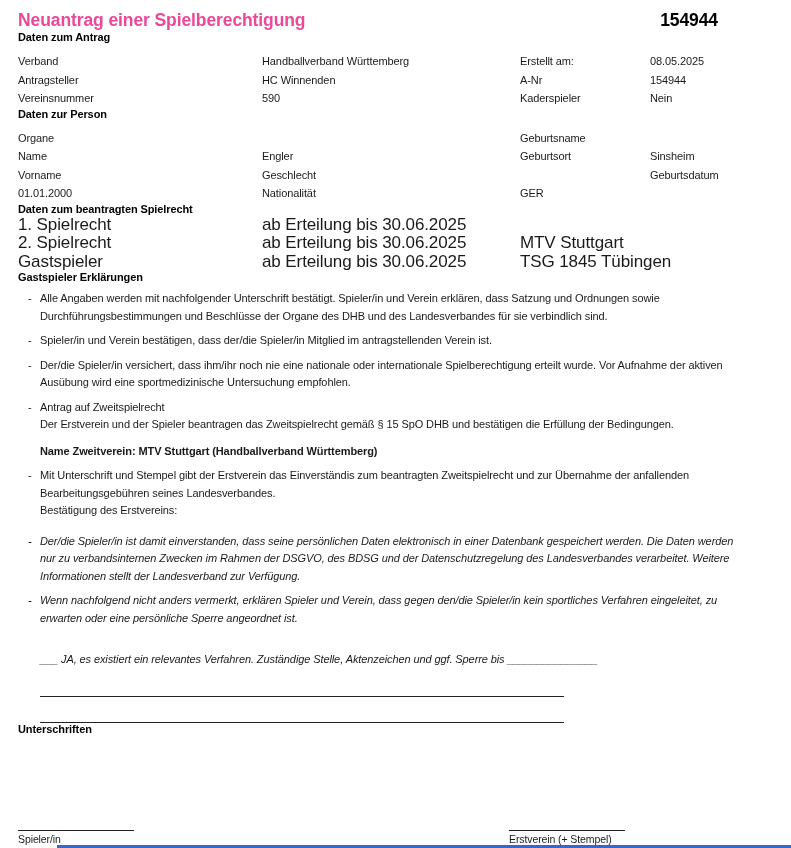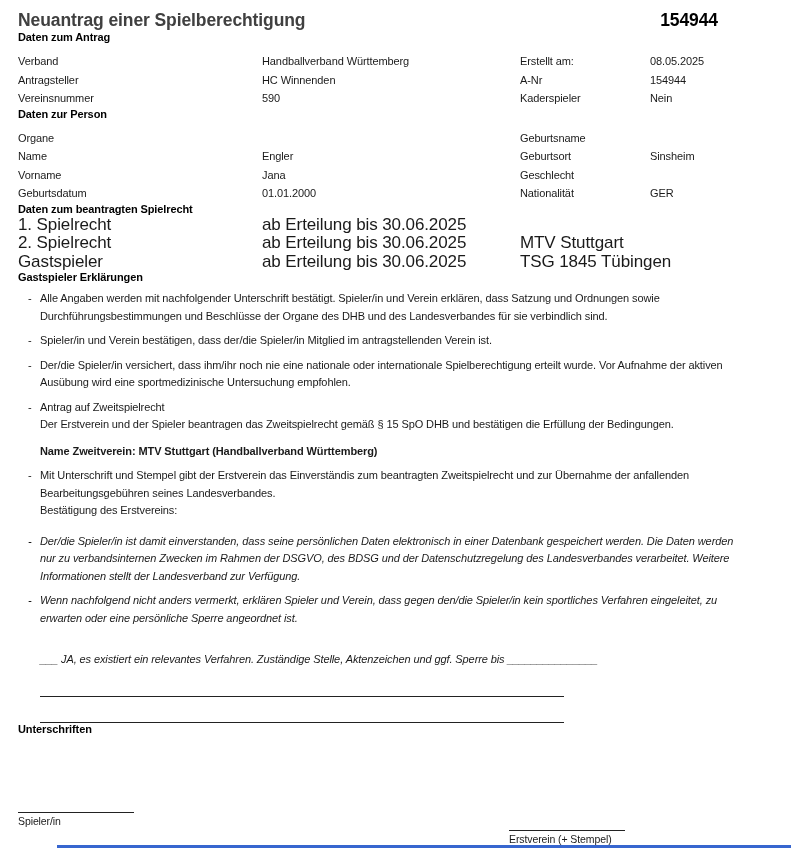--- a/index.html
+++ b/index.html
@@ -9,21 +9,21 @@
     height: 848px;
     background: #ffffff;
     font-family: "Liberation Sans", sans-serif;
     color: #1a1a1a;
     overflow: hidden;
     letter-spacing: -0.1px;
   }
   .content { padding: 8px 44px 0 18px; }
 
   .title-row { display: flex; justify-content: space-between; align-items: baseline; margin-top: 2px; }
-  .title-row h1 { font-size: 17.5px; margin: 0; font-weight: bold; color: #404040; }
+  .title-row h1 { font-size: 17.5px; margin: 0; font-weight: bold; color: #ec4899; }
   .doc-number { font-size: 17.5px; font-weight: bold; color: #000; margin-right: 29px; }
 
   h2.sec { font-size: 11px; font-weight: bold; color: #000; margin: 0; }
   .sec-antrag { margin-top: 14px; }
   .sec-person { margin-top: 14px; }
   .sec-spielrecht { margin-top: 16px; }
   .sec-erklaerungen { margin-top: 18px; }
   .sec-unterschriften { margin-top: 26px; }
 
   .grid4 { display: grid; grid-template-columns: 244px 258px 130px auto; font-size: 11px; line-height: 18.5px; margin-top: 9px; }
@@ -36,21 +36,21 @@
   .decl.bold-line { font-weight: bold; margin-top: 9px; }
   .decl.italic { font-style: italic; }
   .decl.gap-top { margin-top: 13px; }
 
   .verfahren { padding-left: 22px; font-size: 11px; font-style: italic; margin-top: 24px; line-height: 17.5px; }
   .write-line { margin-left: 22px; width: 524px; border-bottom: 1px solid #222; height: 0; }
   .write-line.first { margin-top: 27px; }
   .write-line.second { margin-top: 25px; }
 
   .sig-block { position: absolute; border-top: 1px solid #222; font-size: 10.5px; line-height: 12px; padding-top: 2px; white-space: nowrap; }
-  .sig-spieler { left: 18px;  top: 812px; width: 116px; }
+  .sig-spieler { left: 18px;  top: 830px; width: 116px; }
   .sig-erstverein { left: 509px; top: 830px; width: 116px; }
   .sig-zweitverein { left: 672px; top: 830px; width: 114px; margin-top: 48px; }
 
   .bottom-bar { position: absolute; left: 57px; right: 0; bottom: 0; height: 3px; }
 </style>
 </head>
 <body>
 
 <div class="page">
   <div class="content">
@@ -84,21 +84,20 @@
       <div></div>
       <div>Geburtsname</div>
       <div></div>
 
       <div>Name</div>
       <div>Engler</div>
       <div>Geburtsort</div>
       <div>Sinsheim</div>
 
       <div>Vorname</div>
-      <div>Jana</div>
       <div>Geschlecht</div>
       <div></div>
 
       <div>Geburtsdatum</div>
       <div>01.01.2000</div>
       <div>Nationalität</div>
       <div>GER</div>
     </div>
 
     <h2 class="sec sec-spielrecht">Daten zum beantragten Spielrecht</h2>

